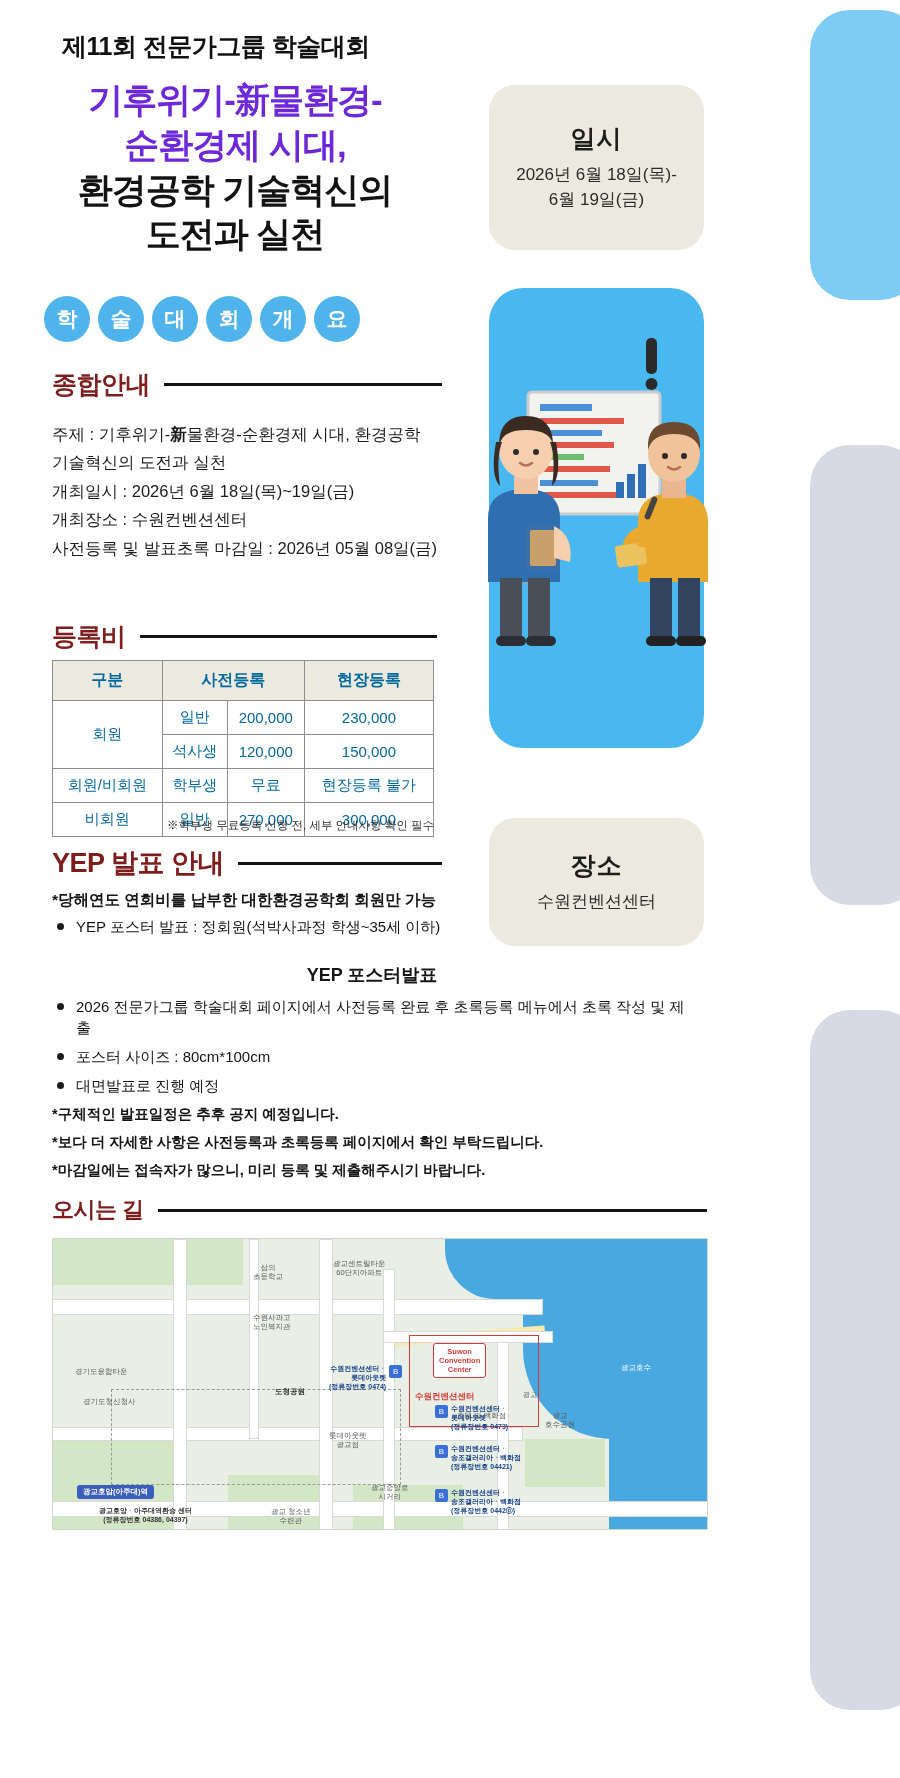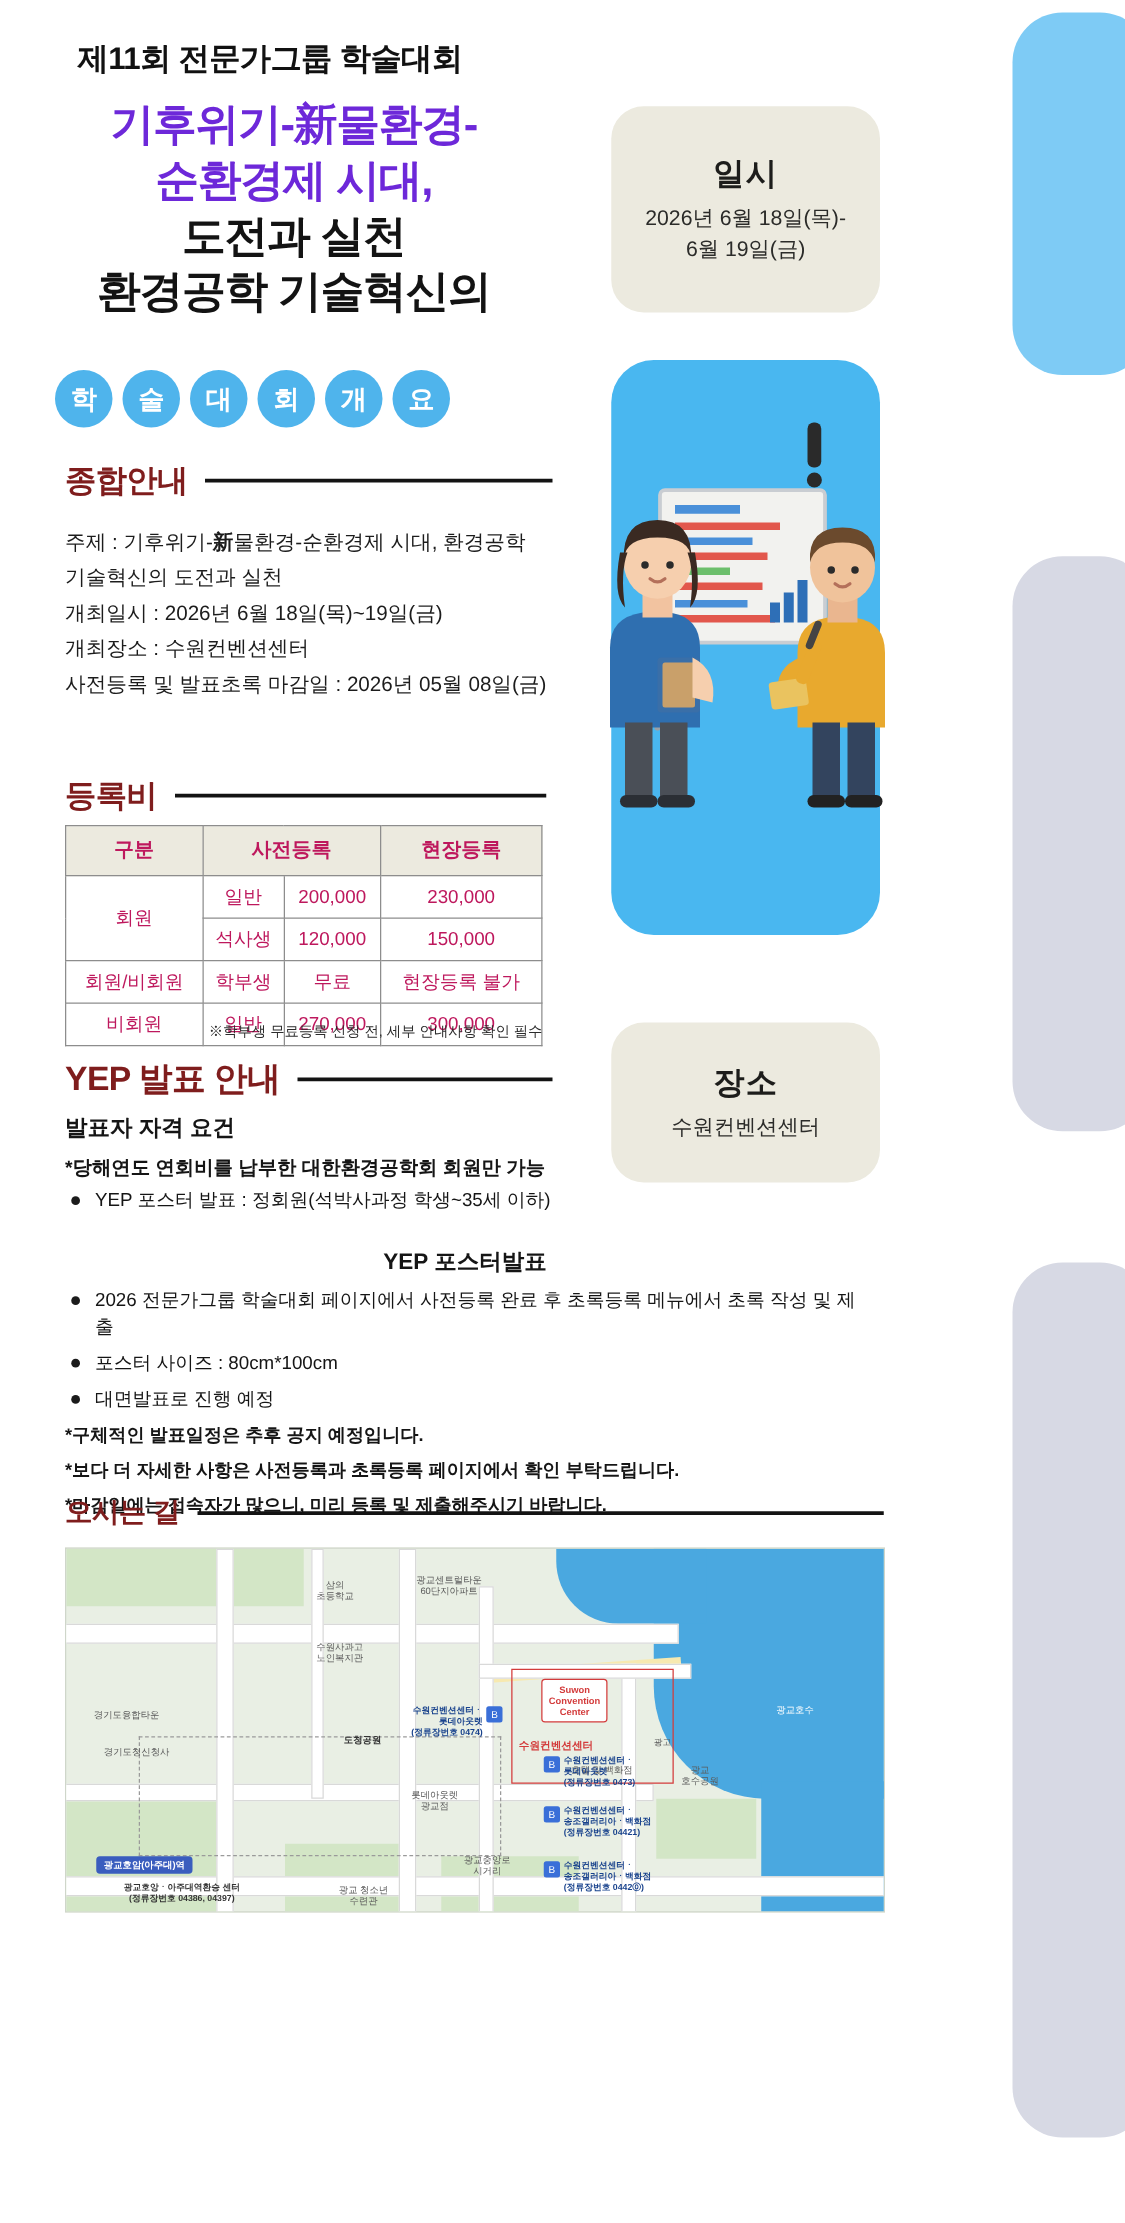--- a/index.html
+++ b/index.html
@@ -159,21 +159,21 @@
     position: absolute;
     left: 52px; top: 660px;
     width: 382px;
     border-collapse: collapse;
     font-size: 15px;
   }
   .fee-table th, .fee-table td {
     border: 1px solid #8d8d8d;
     text-align: center;
     padding: 7px 2px;
-    color: #be185d;
+    color: #0369a1;
   }
   .fee-table thead th {
     background: #eceadf;
     font-weight: bold;
     font-size: 16px;
     padding: 9px 2px;
   }
   .fee-note {
     position: absolute;
     left: 52px; top: 818px;
@@ -317,22 +317,22 @@
 
   <div class="deco-blue-top"></div>
   <div class="deco-blue-mid"></div>
   <div class="deco-blue-bot"></div>
 
   <div class="kicker">제11회 전문가그룹 학술대회</div>
 
   <div class="headline">
     <span class="hl-blue">기후위기-新물환경-</span>
     <span class="hl-blue">순환경제 시대,</span>
+    <span class="hl-dark">환경공학 기술혁신의</span>
     <span class="hl-dark">도전과 실천</span>
-    <span class="hl-dark">환경공학 기술혁신의</span>
   </div>
 
   <div class="chips">
     <div class="chip">학</div>
     <div class="chip">술</div>
     <div class="chip">대</div>
     <div class="chip">회</div>
     <div class="chip">개</div>
     <div class="chip">요</div>
   </div>
@@ -470,21 +470,20 @@
     <div class="ic-title">장소</div>
     <div class="ic-line">수원컨벤션센터</div>
   </div>
 
   <div class="sec" id="sec-yep">
     <h2>YEP 발표 안내</h2>
     <div class="rule"></div>
   </div>
 
   <div class="yep-body">
-    <div class="yep-sub">발표자 자격 요건</div>
     <div class="yep-star">*당해연도 연회비를 납부한 대한환경공학회 회원만 가능</div>
     <ul class="yep-list">
       <li>YEP 포스터 발표 : 정회원(석박사과정 학생~35세 이하)</li>
     </ul>
     <div class="yep-sub second">YEP 포스터발표</div>
     <ul class="yep-list">
       <li>2026 전문가그룹 학술대회 페이지에서 사전등록 완료 후 초록등록 메뉴에서 초록 작성 및 제출</li>
       <li>포스터 사이즈 : 80cm*100cm</li>
       <li>대면발표로 진행 예정</li>
     </ul>

